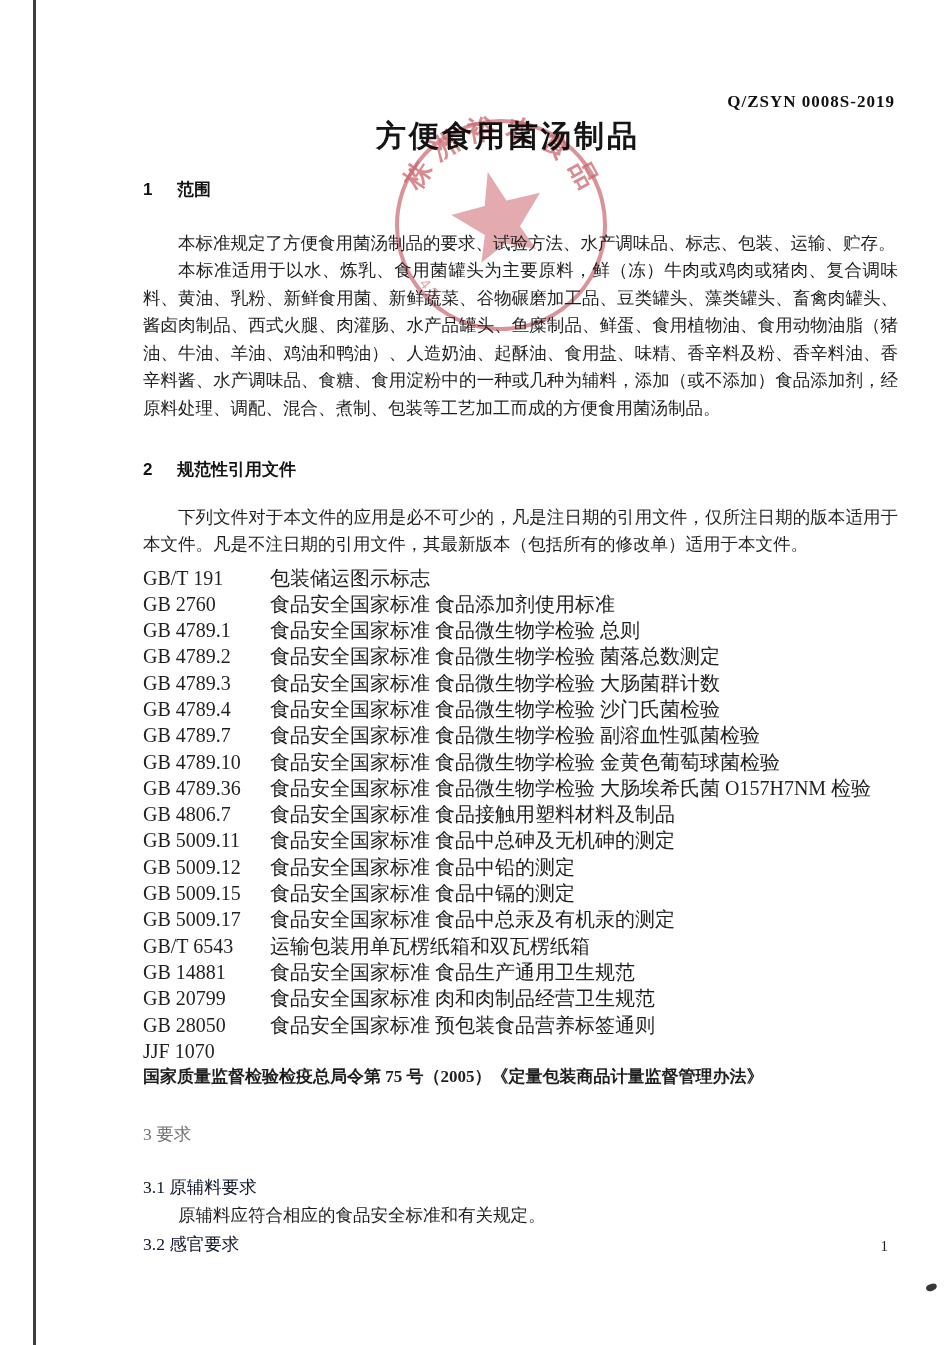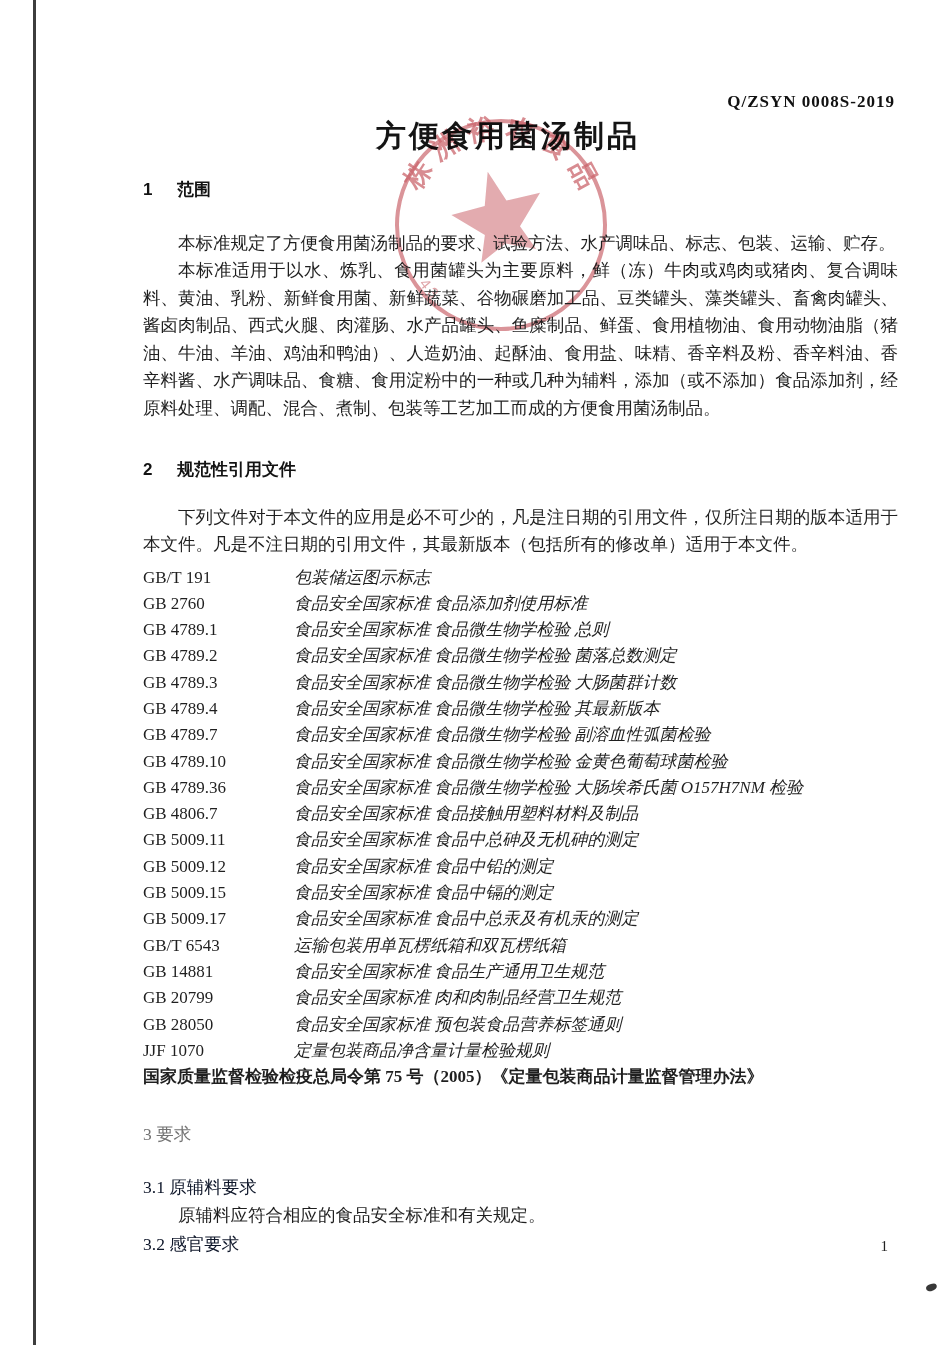--- a/index.html
+++ b/index.html
@@ -25,23 +25,23 @@
   .content { position:absolute; top:176px; left:110px; width:755px; font-size:17.5px; line-height:27.5px; }
   .sec-heading {
     font-family:"Liberation Sans","DejaVu Sans",sans-serif; font-weight:bold;
     font-size:17px; color:#131313; margin-bottom:26px;
   }
   .sec-heading .sec-num { display:inline-block; width:34px; }
   .sec-heading.second { margin-top:34px; margin-bottom:20px; }
   .body-para { text-indent:2em; text-align:justify; margin-bottom:0; }
   .ref-intro { margin-bottom:6px; }
   .ref-list { }
-  .ref-row { display:flex; line-height:26.3px; font-size:17px;gap:24px; }
+  .ref-row { display:flex; line-height:26.3px; font-size:20px; }
   .ref-code { flex:0 0 127px; }
-  .ref-title { flex:1;font-style:italic; }
+  .ref-title { flex:1; }
   .reg-line { line-height:26.5px; font-size:17px;font-weight:bold; }
   .sec3-heading { margin-top:30px; font-size:17.5px; color:#737373; }
   .sub-heading { margin-top:26px; font-size:17.5px; color:#0f172a; }
   .sub-text { text-indent:2em; }
   .sub-heading.last { margin-top:2px; }
   .page-number { position:absolute; right:95px; top:1238px; font-size:15px; color:#222; }
   .corner-speck {
     position:absolute; left:893px; top:1284px; width:11px; height:7px; background:#222;
     border-radius:50% 40% 60% 50%; transform:rotate(-15deg); opacity:.9;
   }
@@ -112,21 +112,21 @@
           <span class="ref-title">食品安全国家标准 食品微生物学检验 菌落总数测定</span>
         </div>
 
         <div class="ref-row">
           <span class="ref-code">GB 4789.3</span>
           <span class="ref-title">食品安全国家标准 食品微生物学检验 大肠菌群计数</span>
         </div>
 
         <div class="ref-row">
           <span class="ref-code">GB 4789.4</span>
-          <span class="ref-title">食品安全国家标准 食品微生物学检验 其最新版本</span>
+          <span class="ref-title">食品安全国家标准 食品微生物学检验 沙门氏菌检验</span>
         </div>
 
         <div class="ref-row">
           <span class="ref-code">GB 4789.7</span>
           <span class="ref-title">食品安全国家标准 食品微生物学检验 副溶血性弧菌检验</span>
         </div>
 
         <div class="ref-row">
           <span class="ref-code">GB 4789.10</span>
           <span class="ref-title">食品安全国家标准 食品微生物学检验 金黄色葡萄球菌检验</span>
@@ -178,21 +178,20 @@
           <span class="ref-title">食品安全国家标准 肉和肉制品经营卫生规范</span>
         </div>
 
         <div class="ref-row">
           <span class="ref-code">GB 28050</span>
           <span class="ref-title">食品安全国家标准 预包装食品营养标签通则</span>
         </div>
 
         <div class="ref-row">
           <span class="ref-code">JJF 1070</span>
-          <span class="ref-title">定量包装商品净含量计量检验规则</span>
         </div>
       </div>
 
     <p class="reg-line">国家质量监督检验检疫总局令第 75 号（2005）《定量包装商品计量监督管理办法》</p>
 
     <div class="sec3-heading">3 要求</div>
     <div class="sub-heading">3.1 原辅料要求</div>
     <p class="sub-text">原辅料应符合相应的食品安全标准和有关规定。</p>
     <div class="sub-heading last">3.2 感官要求</div>
 

